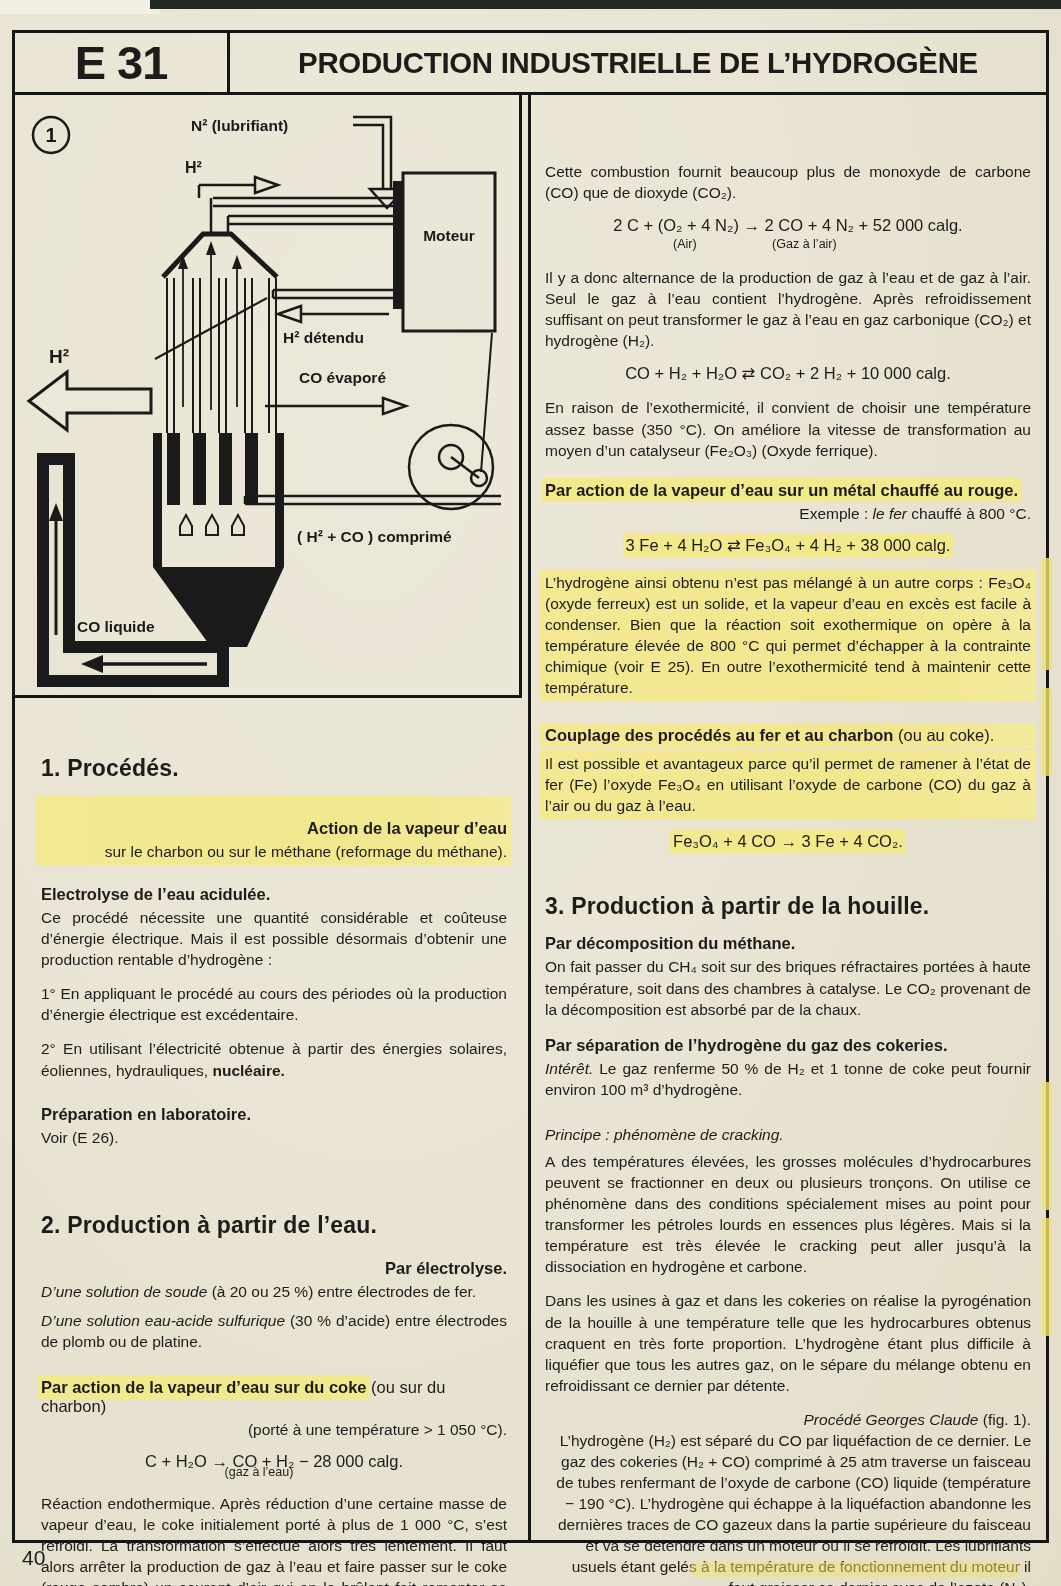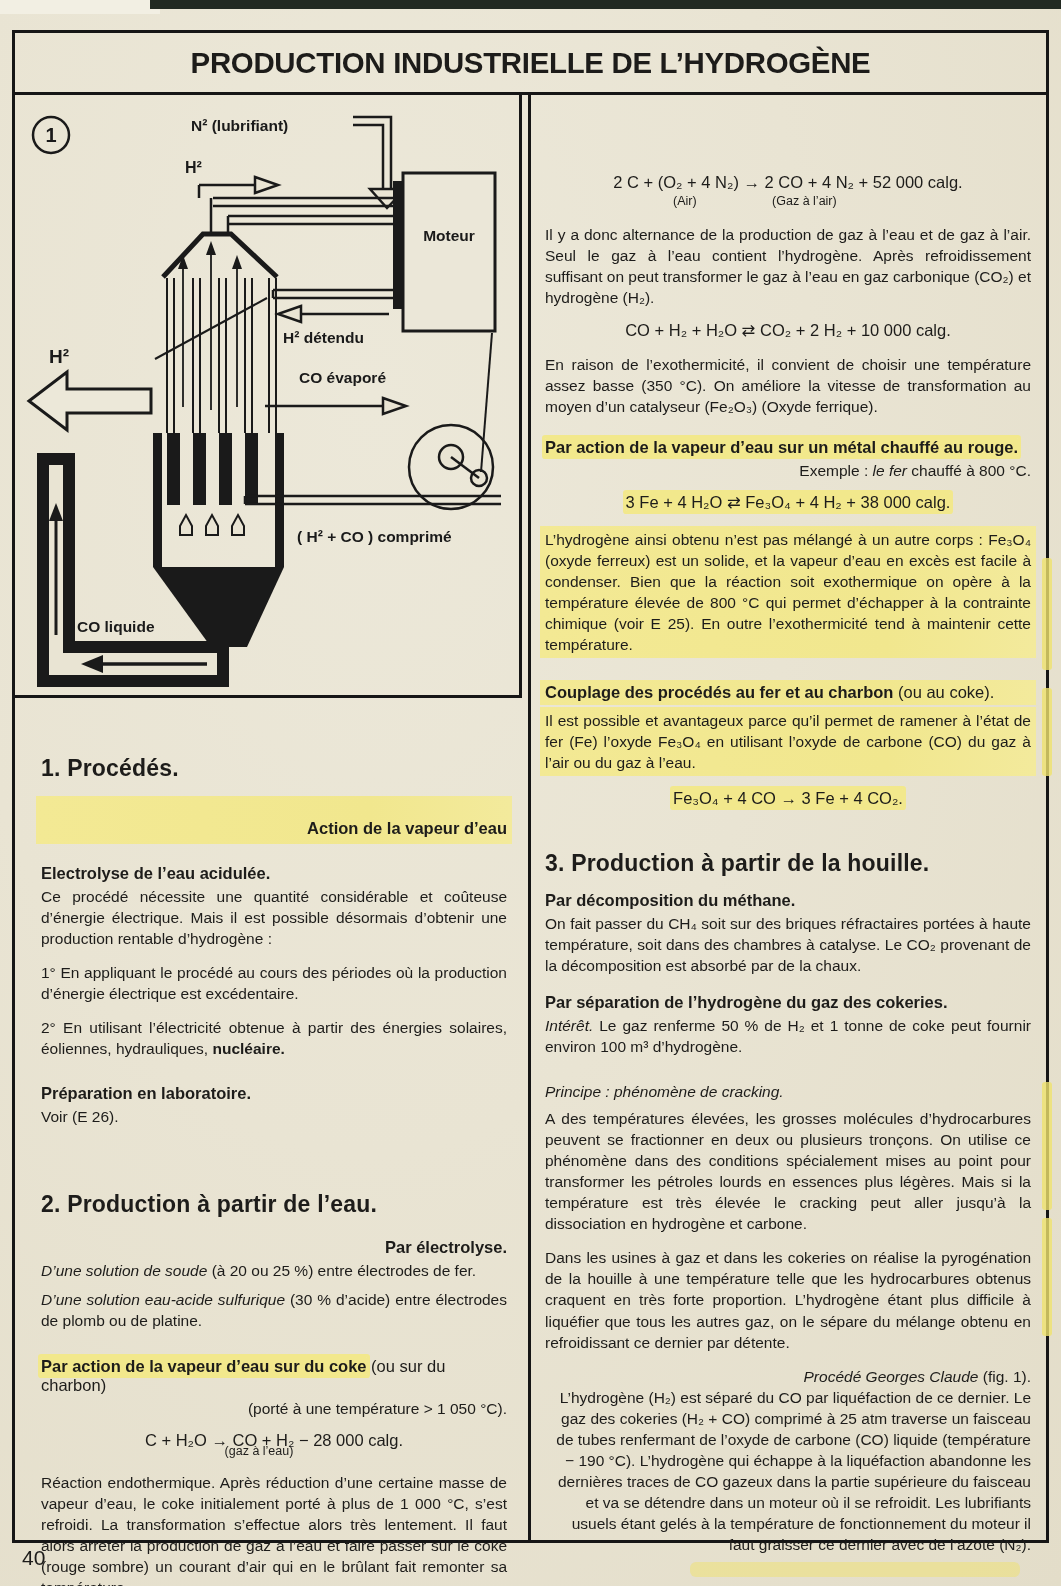--- a/index.html
+++ b/index.html
@@ -39,20 +39,21 @@
   .fb{font-weight:bold;}
 </style>
 </head>
 <body>
 
 <div class="page">
   <div class="corner-light"></div>
   <div class="top-edge"></div>
 
   <div class="header">
+    <div class="header-code">E 31</div>
     <div class="header-title">PRODUCTION INDUSTRIELLE DE L’HYDROGÈNE</div>
   </div>
 
   <div class="main">
     <div class="divider"></div>
 
     <div class="figure-box">
       <svg width="504" height="600" viewBox="0 0 504 600">
         <g stroke="#1a1a1a" stroke-width="2.5" fill="none">
           <circle cx="36" cy="40" r="18"></circle>
@@ -149,20 +150,21 @@
         <text x="282" y="447" class="fb" font-size="15.5">( H² + CO ) comprimé</text>
         <text x="62" y="537" class="fb" font-size="15.5">CO liquide</text>
       </svg>
     </div>
 
     <div class="left-col">
       <h2 class="sec-title first">1. Procédés.</h2>
 
       <div class="item hl-block">
         <div class="sub m0">Action de la vapeur d’eau</div>
+        <div class="p m0">sur le charbon ou sur le méthane (reformage du méthane).</div>
       </div>
 
 
       <div class="sub">Electrolyse de l’eau acidulée.</div>
       <p class="p">Ce procédé nécessite une quantité considérable et coûteuse d’énergie électrique. Mais il est possible désormais d’obtenir une production rentable d’hydrogène :</p>
       <p class="p">1° En appliquant le procédé au cours des périodes où la production d’énergie électrique est excédentaire.</p>
       <p class="p"><span>2° En utilisant l’électricité obtenue à partir des énergies solaires, éoliennes, hydrauliques, </span><strong>nucléaire.</strong></p>
 
       <div class="sub" style="margin-top:24px;">Préparation en laboratoire.</div>
       <p class="p">Voir (E 26).</p>
@@ -173,20 +175,21 @@
       <p class="p"><span class="it">D’une solution eau-acide sulfurique</span><span> (30 % d’acide) entre électrodes de plomb ou de platine.</span></p>
 
       <div class="sub" style="margin-top:26px;"><span class="hl">Par action de la vapeur d’eau sur du coke</span><span class="normal"> (ou sur du charbon)</span></div>
       <div class="p m0">(porté à une température &gt; 1 050 °C).</div>
       <div class="eq tight">C + H₂O → CO + H₂ − 28 000 calg.</div>
       <div class="eq-note-center">(gaz à l’eau)</div>
       <p class="p" style="margin-top:10px;">Réaction endothermique. Après réduction d’une certaine masse de vapeur d’eau, le coke initialement porté à plus de 1 000 °C, s’est refroidi. La transformation s’effectue alors très lentement. Il faut alors arrêter la production de gaz à l’eau et faire passer sur le coke (rouge sombre) un courant d’air qui en le brûlant fait remonter sa température.</p>
     </div>
 
     <div class="right-col">
+      <p class="p">Cette combustion fournit beaucoup plus de monoxyde de carbone (CO) que de dioxyde (CO₂).</p>
       <div class="eq tight">2 C + (O₂ + 4 N₂) → 2 CO + 4 N₂ + 52 000 calg.</div>
       <div class="eq-subs">
         <span style="margin-left:128px;">(Air)</span>
         <span style="margin-left:72px;">(Gaz à l’air)</span>
       </div>
       <p class="p" style="margin-top:14px;">Il y a donc alternance de la production de gaz à l’eau et de gaz à l’air. Seul le gaz à l’eau contient l’hydrogène. Après refroidissement suffisant on peut transformer le gaz à l’eau en gaz carbonique (CO₂) et hydrogène (H₂).</p>
       <div class="eq">CO + H₂ + H₂O ⇄ CO₂ + 2 H₂ + 10 000 calg.</div>
       <p class="p" style="margin-top:10px;">En raison de l’exothermicité, il convient de choisir une température assez basse (350 °C). On améliore la vitesse de transformation au moyen d’un catalyseur (Fe₂O₃) (Oxyde ferrique).</p>
 
       <div class="sub"><span class="hl">Par action de la vapeur d’eau sur un métal chauffé au rouge.</span></div>

